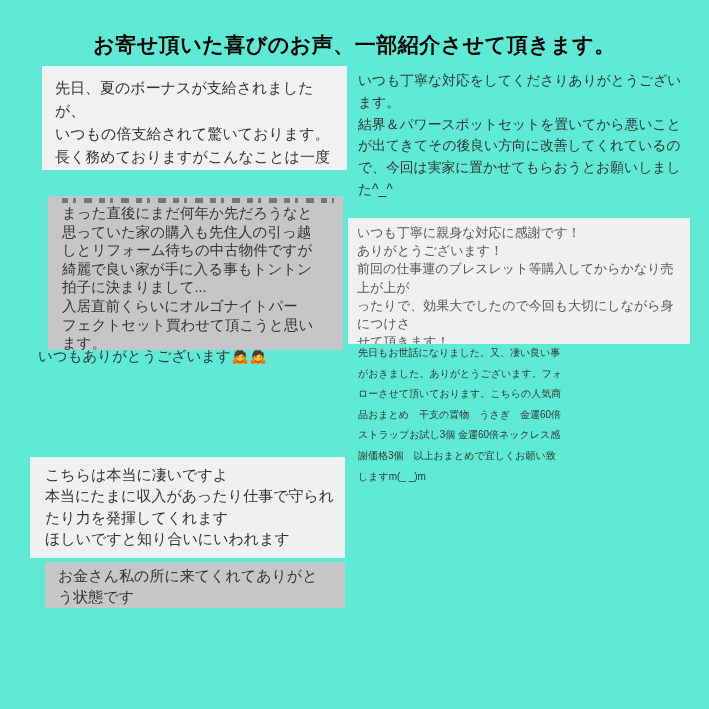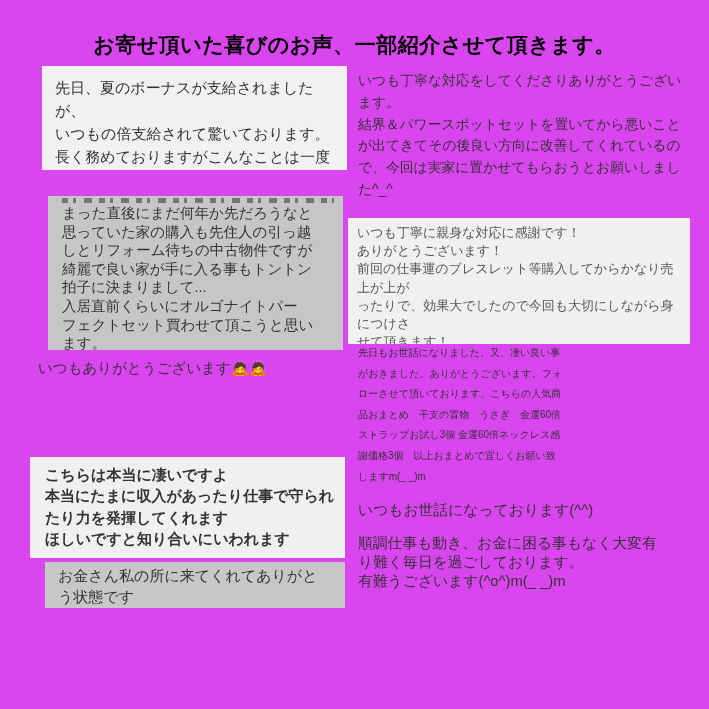--- a/index.html
+++ b/index.html
@@ -1,19 +1,19 @@
 <!DOCTYPE html>
 <html><head>
 <meta charset="utf-8">
 <style>
   html,body{margin:0;padding:0;background:#ffffff;}
   #page{
     position:relative;
     width:709px;height:709px;
-    background:#d946ef;
+    background:#5eead4;
     font-family:"Liberation Sans","DejaVu Sans",sans-serif;
     color:#333333;
     overflow:hidden;
   }
   .pre{white-space:pre-line;}
   #title{
     position:absolute;top:31px;left:0;width:709px;
     text-align:center;
     font-size:21px;font-weight:600;letter-spacing:0.5px;
     color:#000000;
@@ -34,29 +34,29 @@
     font-size:14.5px;line-height:18.6px;
     color:#333333;
   }
   .remnant{
     height:5px;margin:2px 2px 1px 0;width:272px;
     background:
       repeating-linear-gradient(90deg,#5a5a5a 0 6px,rgba(0,0,0,0) 6px 11px,#5a5a5a 11px 14px,rgba(0,0,0,0) 14px 22px,#5a5a5a 22px 30px,rgba(0,0,0,0) 30px 37px);
     opacity:.75;
   }
   #txt-l3{
-    left:38px;top:358px;width:312px;
+    left:38px;top:346px;width:312px;
     font-size:14px;line-height:21px;font-family:Liberation Serif, serif;
   }
   #txt-l3 .first{font-size:14.5px;margin-bottom:10px;}
   #blk-l4{
     left:30px;top:457px;width:315px;height:101px;
     background:#eef0f1;
     padding:7px 6px 0 15px;
-    font-size:15px;line-height:21.3px;font-weight:bold;
+    font-size:15px;line-height:21.3px;
   }
   #blk-l5{
     left:45px;top:562px;width:300px;height:46px;
     background:#c6c7c6;
     padding:4px 12px 0 13px;
     font-size:15px;line-height:20.5px;
   }
 
   
   #txt-r1{
@@ -145,20 +145,14 @@
   <div class="block" id="txt-r3">
     <div class="pre">先日もお世話になりました。又、凄い良い事
 がおきました。ありがとうございます。フォ
 ローさせて頂いております。こちらの人気商
 品おまとめ　干支の置物　うさぎ　金運60倍
 ストラップお試し3個 金運60倍ネックレス感
 謝価格3個　以上おまとめで宜しくお願い致
 しますm(_ _)m</div>
   </div>
 
-  <div class="block" id="txt-r4">
-    <div class="first">いつもお世話になっております(^^)</div>
-    <div class="pre">順調仕事も動き、お金に困る事もなく大変有
-り難く毎日を過ごしております。
-有難うございます(^o^)m(_ _)m</div>
-  </div>
 
 </div>
 
 </body></html>

